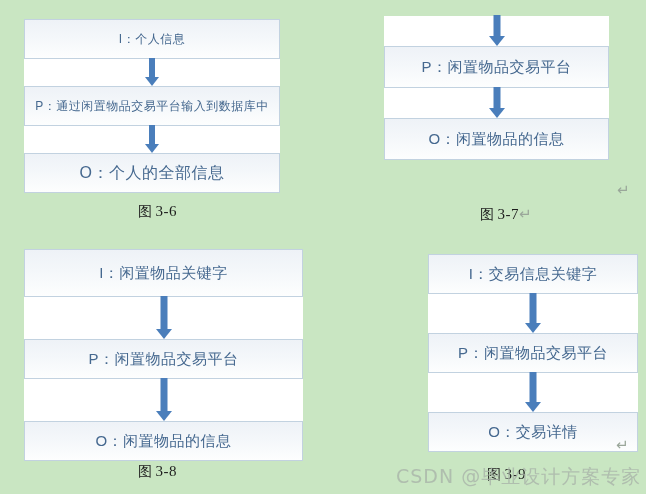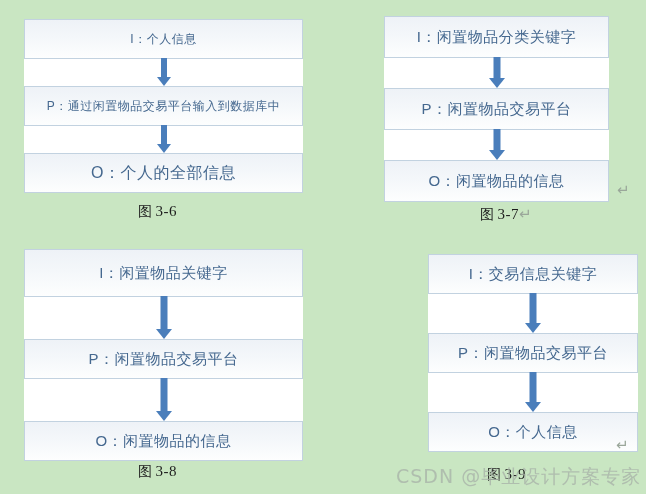--- a/index.html
+++ b/index.html
@@ -93,21 +93,21 @@
     white-space: nowrap;
     font-family: "DejaVu Sans", "Liberation Sans", sans-serif;
     pointer-events: none;
   }
 </style>
 </head>
 <body>
 
 <div id="canvas">
 
-  <div class="ipo-diagram" style="left:24px; top:19px; width:279px;">
+  <div class="ipo-diagram" style="left:24px; top:19px; width:256px;">
     <div class="ipo-box" style="height:40px; font-size:12px;">
       <span>I：个人信息</span>
     </div>
     <div class="ipo-gap" style="height:27px;">
       <svg class="arrow-svg" width="16" height="29" viewBox="0 0 16 29">
         <rect x="5" y="0" width="6" height="20" fill="#4a7ebb"></rect>
         <polygon points="1,19 15,19 8,28" fill="#4a7ebb"></polygon>
       </svg>
     </div>
     <div class="ipo-box" style="height:40px; font-size:12px;">
@@ -123,23 +123,20 @@
       <span>O：个人的全部信息</span>
     </div>
   </div>
 
   <div class="caption" style="left:138px; top:203px;">
     <span class="cap-cjk">图</span>
     <span class="cap-num">3-6</span>
   </div>
 
   <div class="ipo-diagram" style="left:384px; top:16px; width:225px;">
-    <div class="ipo-box" style="height:42px; font-size:15px;">
-      <span>I：闲置物品分类关键字</span>
-    </div>
     <div class="ipo-gap" style="height:30px;">
       <svg class="arrow-svg" width="18" height="32" viewBox="0 0 18 32">
         <rect x="5.5" y="0" width="7" height="22" fill="#4a7ebb"></rect>
         <polygon points="1,21 17,21 9,31" fill="#4a7ebb"></polygon>
       </svg>
     </div>
     <div class="ipo-box" style="height:42px; font-size:15px;">
       <span>P：闲置物品交易平台</span>
     </div>
     <div class="ipo-gap" style="height:30px;">
@@ -202,21 +199,21 @@
     <div class="ipo-box" style="height:40px; font-size:15px;">
       <span>P：闲置物品交易平台</span>
     </div>
     <div class="ipo-gap" style="height:39px;">
       <svg class="arrow-svg" width="18" height="41" viewBox="0 0 18 41">
         <rect x="5.5" y="0" width="7" height="31" fill="#4a7ebb"></rect>
         <polygon points="1,30 17,30 9,40" fill="#4a7ebb"></polygon>
       </svg>
     </div>
     <div class="ipo-box" style="height:40px; font-size:15px;">
-      <span>O：个人信息</span>
+      <span>O：交易详情</span>
     </div>
   </div>
 
   <span class="return-mark" style="left:616px; top:438px;">↵</span>
 
   <div class="caption" style="left:487px; top:466px;text-align:center;">
     <span class="cap-cjk">图</span>
     <span class="cap-num">3-9</span>
   </div>
 

